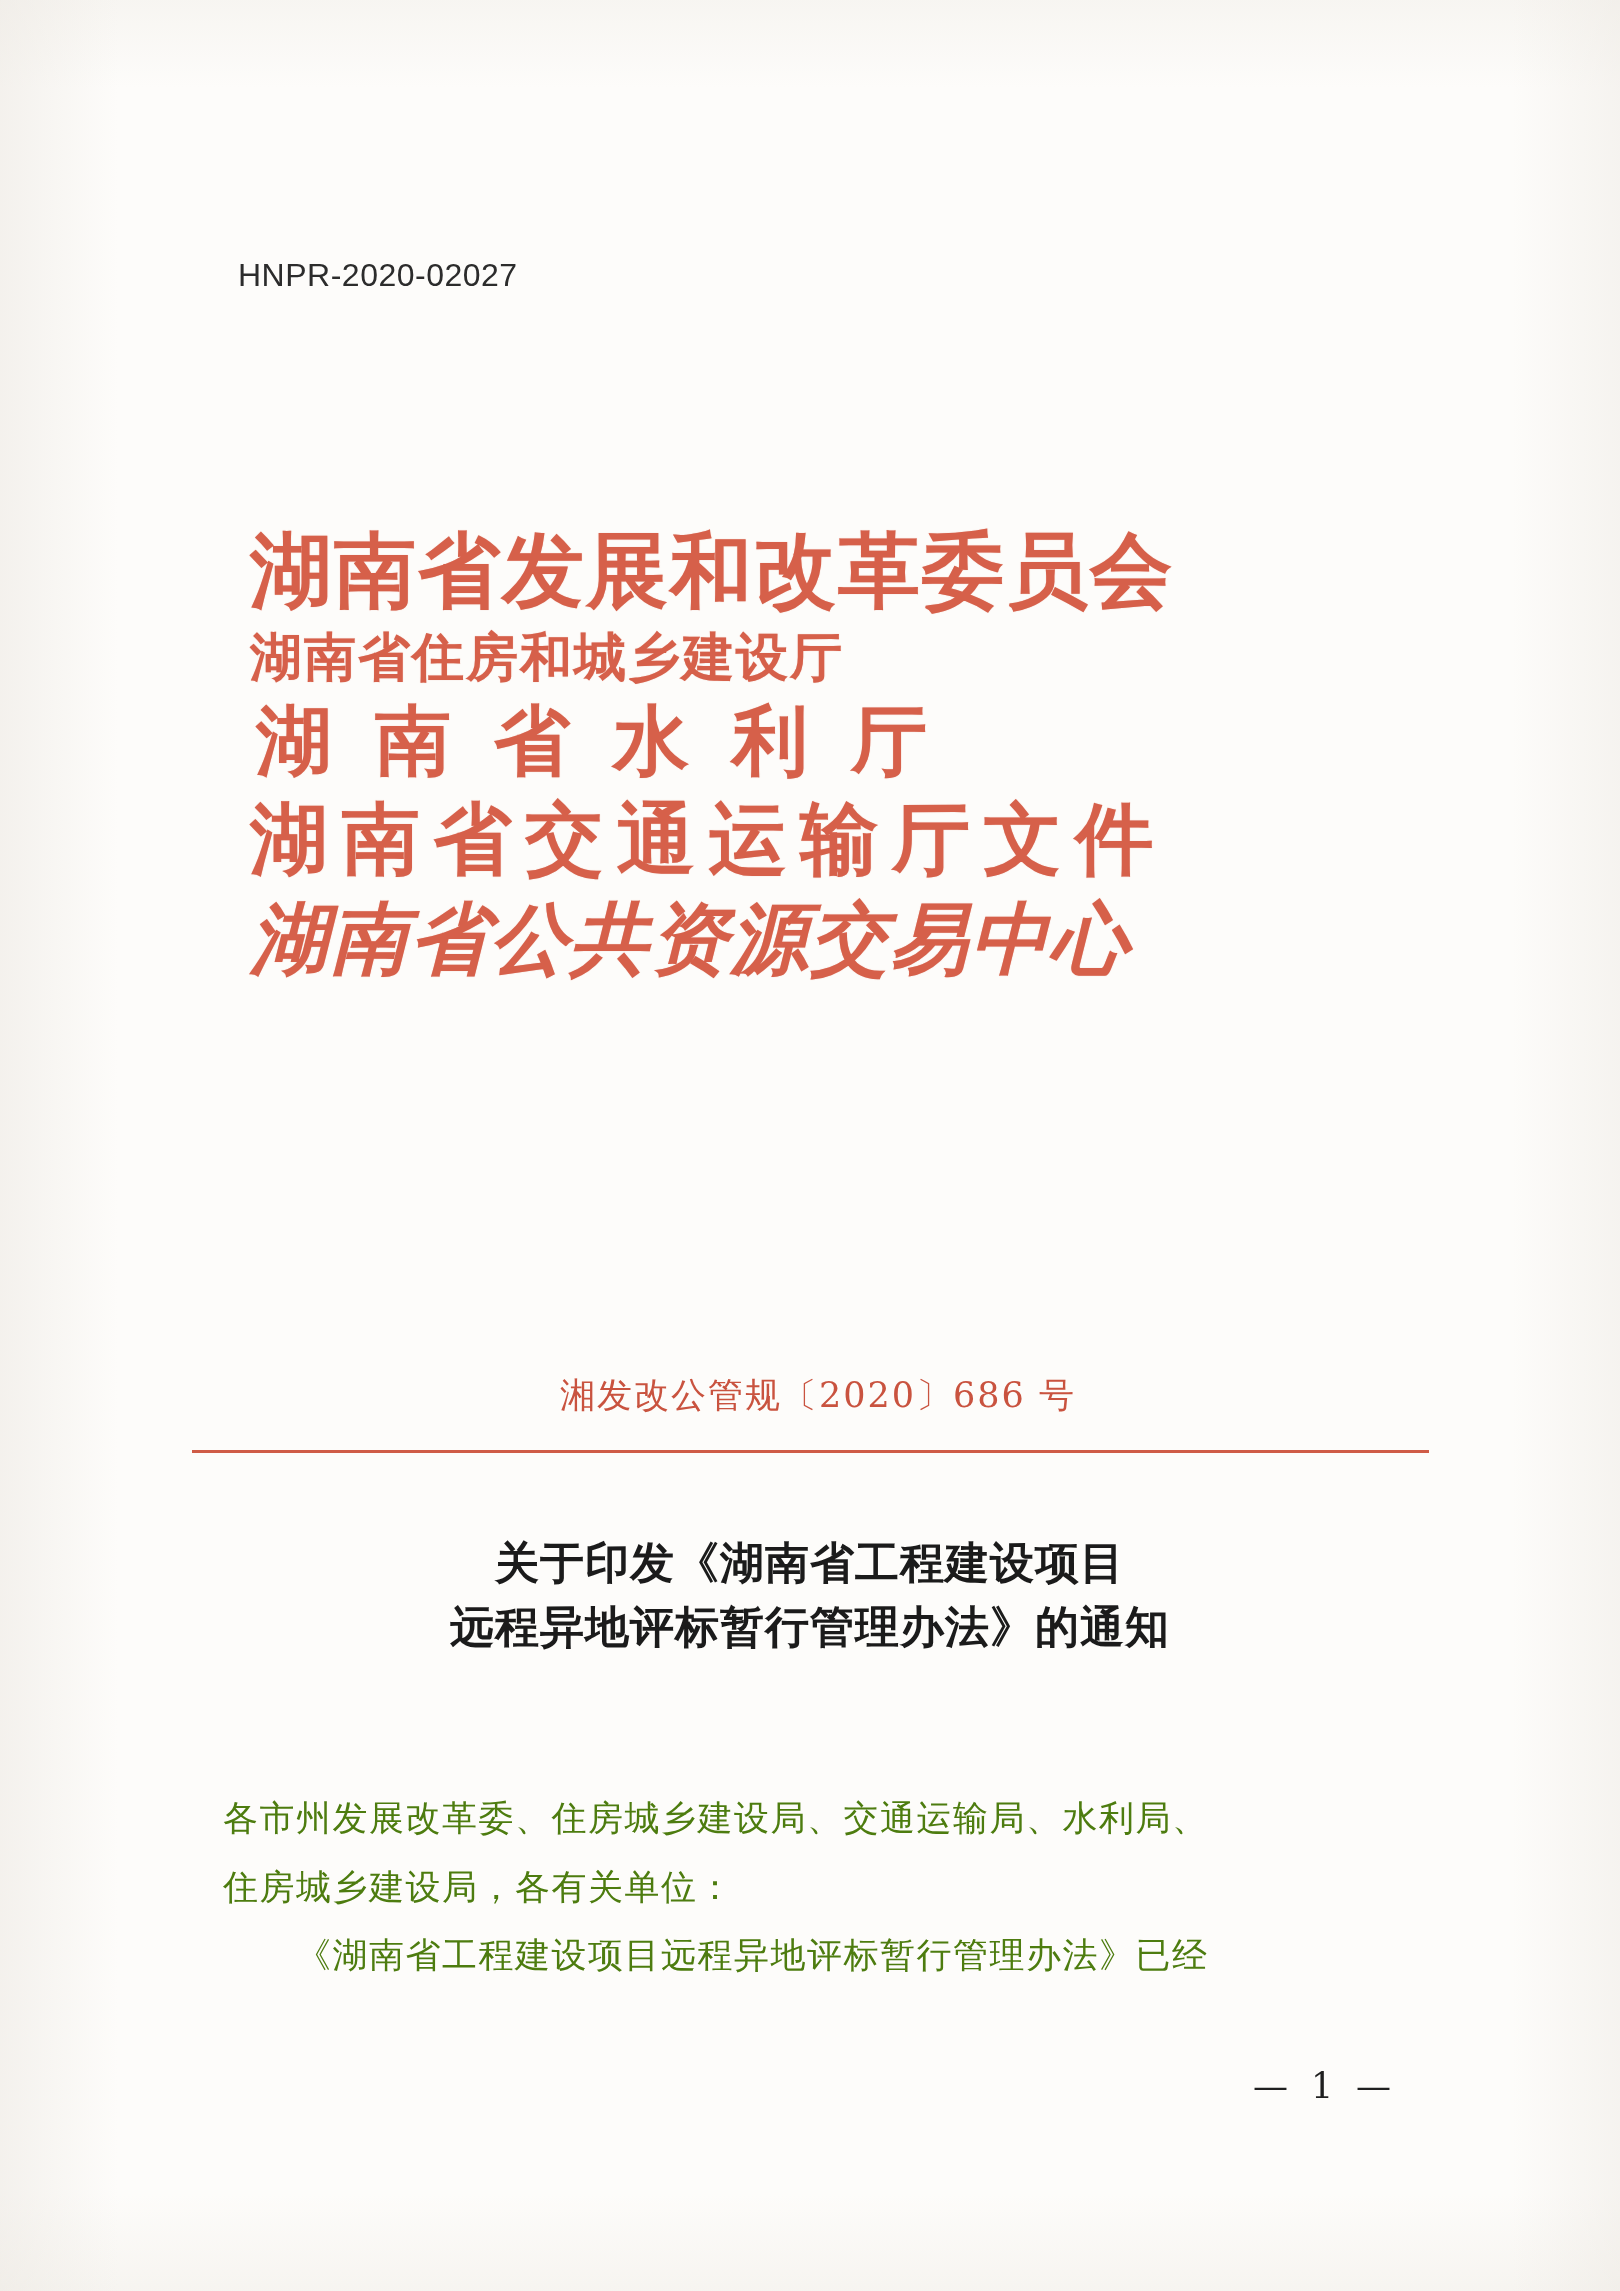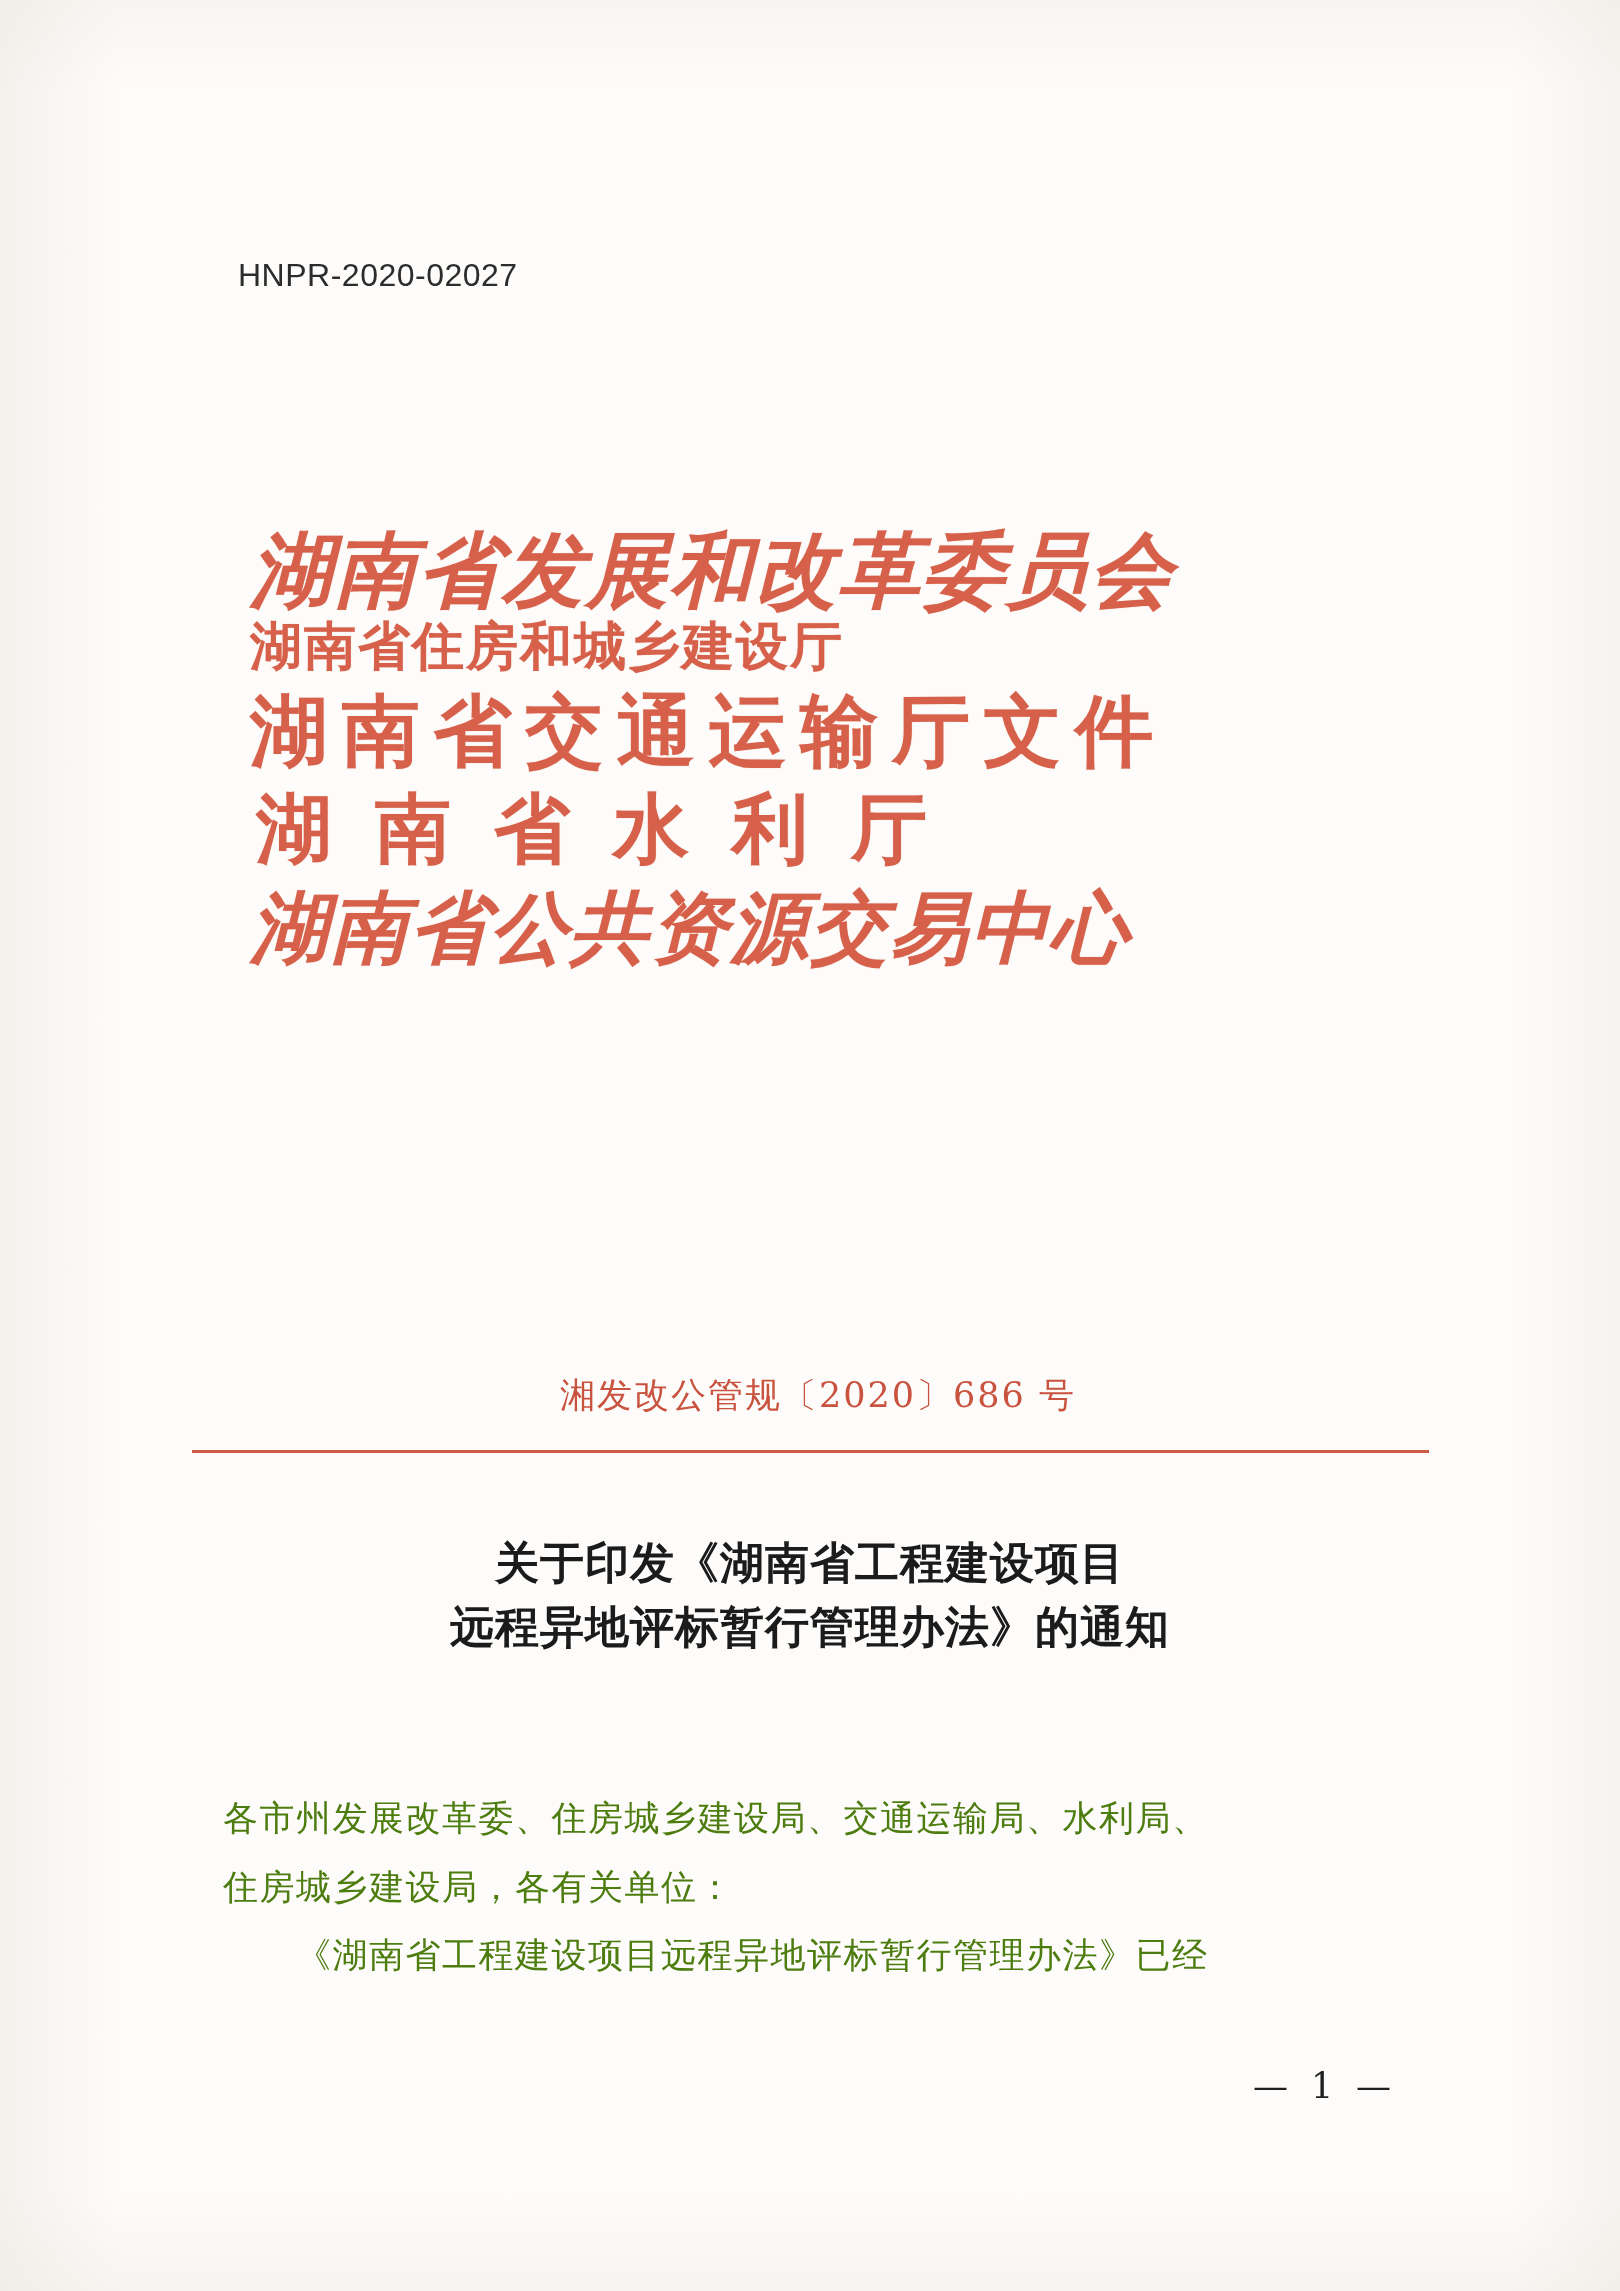--- a/index.html
+++ b/index.html
@@ -47,22 +47,21 @@
     color: #d6604a;
     font-family: "DejaVu Serif", serif;
     font-weight: 700;
     white-space: nowrap;
     line-height: 1;
     text-shadow: 0 0 1px rgba(214,96,74,0.45);
   }
   .ml1 {
     font-size: 82px;
     letter-spacing: 2px;
-    margin-bottom: 9px;
-    font-style: italic;
+    margin-bottom: 20px;
   }
   .ml2 {
     font-size: 52px;
     letter-spacing: 2px;
     margin-bottom: 19.6px;
   }
   .ml3 {
     font-size: 78px;
     letter-spacing: 13.7px;
     margin-bottom: 21.6px;
@@ -139,22 +138,22 @@
 
 <div class="page">
 
   <div class="paper-tint"></div>
 
   <div class="doc-code">HNPR-2020-02027</div>
 
   <div class="masthead">
     <div class="masthead-line ml1">湖南省发展和改革委员会</div>
     <div class="masthead-line ml2">湖南省住房和城乡建设厅</div>
+    <div class="masthead-line ml4">湖南省水利厅</div>
     <div class="masthead-line ml3">湖南省交通运输厅文件</div>
-    <div class="masthead-line ml4">湖南省水利厅</div>
     <div class="masthead-line ml5">湖南省公共资源交易中心</div>
   </div>
 
   <div class="doc-number">湘发改公管规〔2020〕686 号</div>
 
   <div class="red-rule"></div>
 
   <div class="title">
     <div>关于印发《湖南省工程建设项目</div>
     <div>远程异地评标暂行管理办法》的通知</div>

